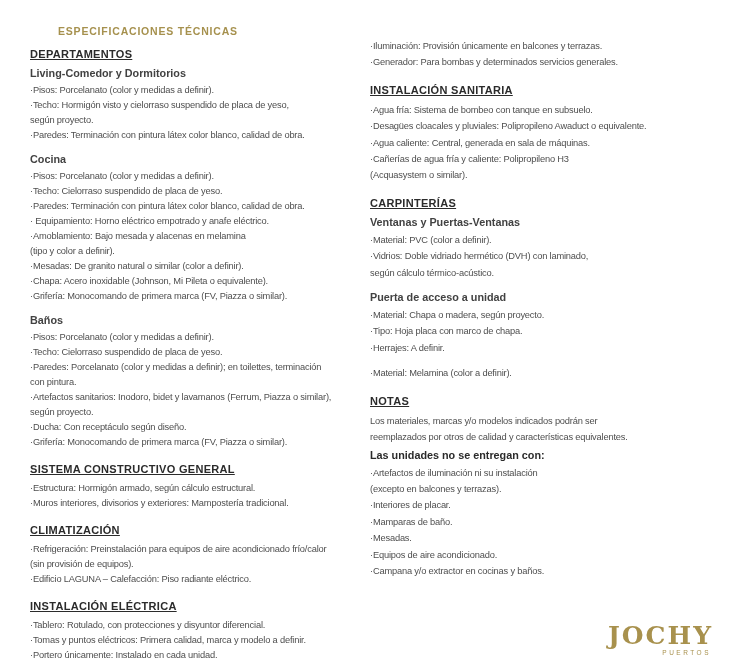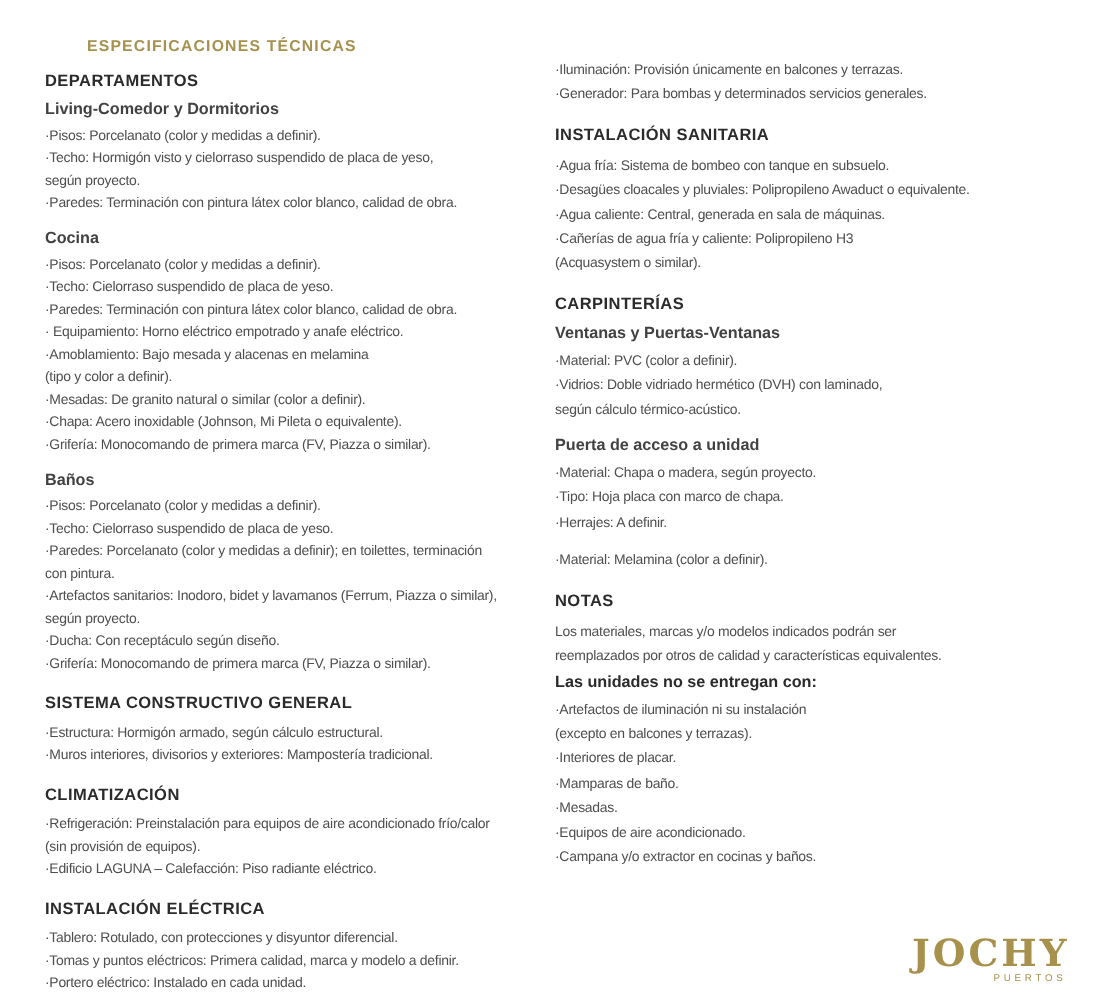--- a/index.html
+++ b/index.html
@@ -38,20 +38,21 @@
   section{margin:0;}
   section + section{margin-top:12px;}
   .sec-heading{
     margin:0 0 4px 0;
     font-size:11px;
     font-weight:bold;
     letter-spacing:0.3px;
     color:var(--heading);
     line-height:15px;
     white-space:nowrap;
+    text-decoration:underline;
   }
   .block + .block{margin-top:9px;}
   .block.tight{margin-top:2px;}
   .block-subheading{
     margin:0 0 2px 0;
     font-size:10.8px;
     font-weight:bold;
     color:var(--subheading);
     line-height:15px;
     white-space:nowrap;
@@ -142,21 +143,21 @@
             <p class="line">·Refrigeración: Preinstalación para equipos de aire acondicionado frío/calor</p>
             <p class="line">(sin provisión de equipos).</p>
             <p class="line">·Edificio LAGUNA – Calefacción: Piso radiante eléctrico.</p>
           </div>
         </section>
         <section>
           <h2 class="sec-heading">INSTALACIÓN ELÉCTRICA</h2>
           <div class="block">
             <p class="line">·Tablero: Rotulado, con protecciones y disyuntor diferencial.</p>
             <p class="line">·Tomas y puntos eléctricos: Primera calidad, marca y modelo a definir.</p>
-            <p class="line">·Portero eléctrico: Instalado en cada unidad.</p>
+            <p class="line">·Portero únicamente: Instalado en cada unidad.</p>
           </div>
         </section>
       </div>
   </div>
   <div class="col col-right" id="col-right-sections">
       <section>
         <div class="block">
           <p class="line">·Iluminación: Provisión únicamente en balcones y terrazas.</p>
           <p class="line">·Generador: Para bombas y determinados servicios generales.</p>
         </div>

